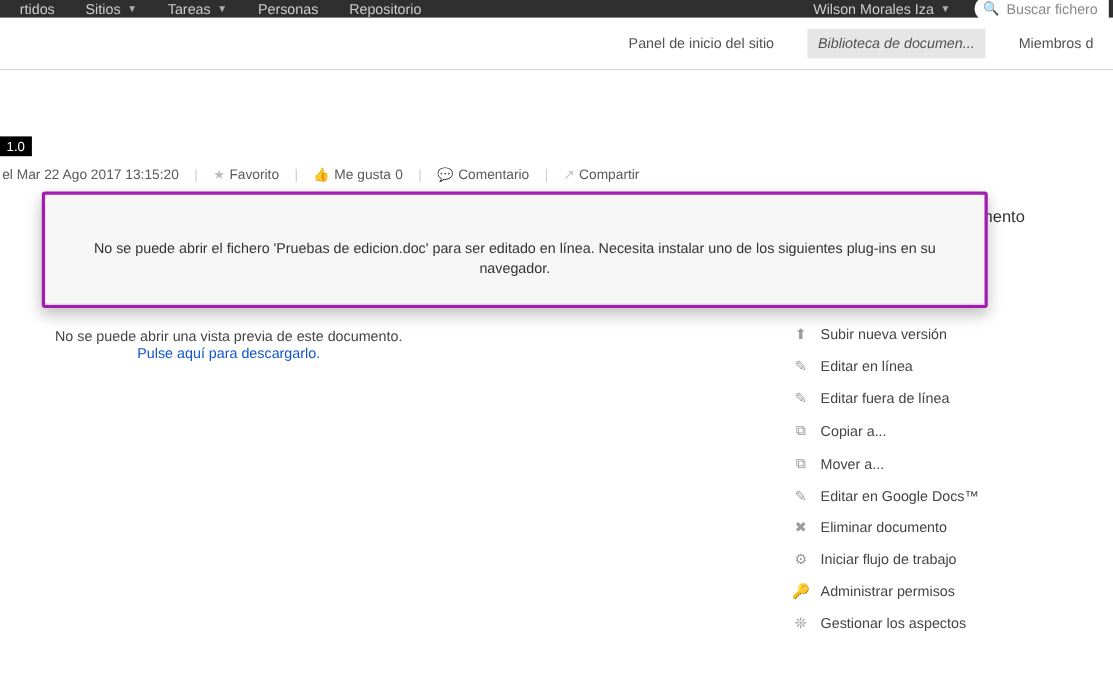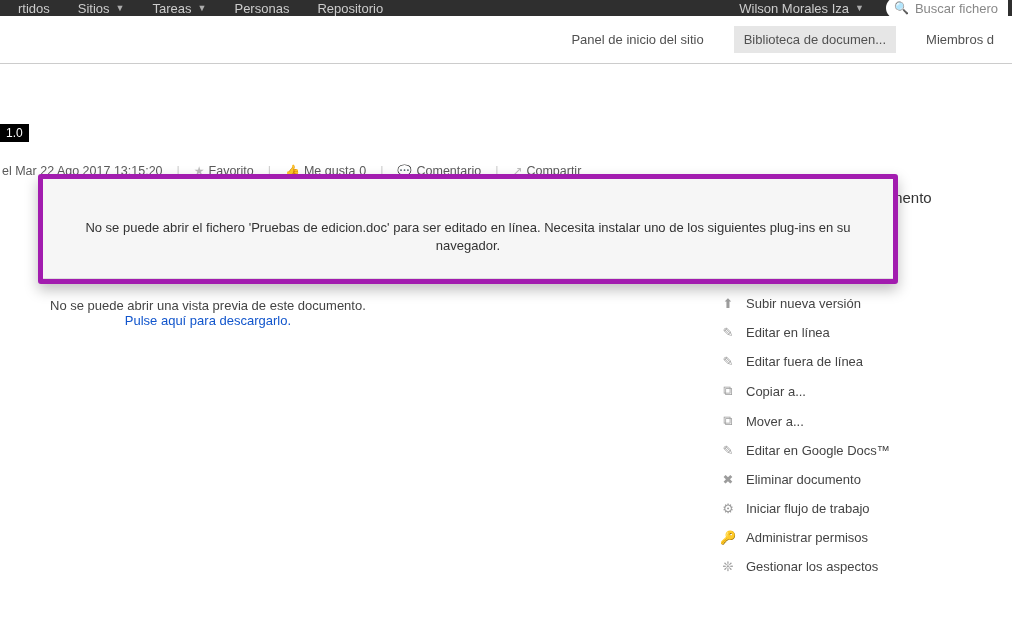--- a/index.html
+++ b/index.html
@@ -75,20 +75,21 @@
   }
   .secondary .tab {
     font-size: 13px;
     color: #515151;
     padding: 6px 10px;
     cursor: pointer;
     white-space: nowrap;
   }
   .secondary .tab.active {
     background: #e6e6e6;
+    font-style: italic;
   }
 
   
   .content {
     position: relative;
     height: calc(634px - 30px - 48px);
     background: #fff;
   }
 
   
@@ -98,21 +99,21 @@
     left: 0;
     background: #000000;
     color: #fff;
     font-size: 12px;
     padding: 2px 6px;
   }
 
   
   .meta-row {
     position: absolute;
-    top: 100px;
+    top: 88px;
     left: 0;
     display: flex;
     align-items: center;
     gap: 14px;
     color: #5a5a5a;
     font-size: 12.5px;
     padding-left: 2px;
     white-space: nowrap;
   }
   .meta-row .sep { color: #ccc; }
@@ -168,21 +169,21 @@
     position: absolute;
     left: 0; right: 0; top: 0; bottom: 0;
     pointer-events: none;
   }
   .modal {
     position: absolute;
     left: 38px;
     top: 174px;
     width: 860px;
     background: #f6f6f6;
-    border: 5px solid #a21caf;
+    border: 3px solid #a21caf;
     border-radius: 3px;
     box-shadow: 0 6px 14px rgba(0,0,0,0.25);
     pointer-events: auto;
   }
   .modal-body {
     padding: 40px 20px 24px 20px;
     text-align: center;
     color: #333;
     font-size: 13px;
     line-height: 1.35;

